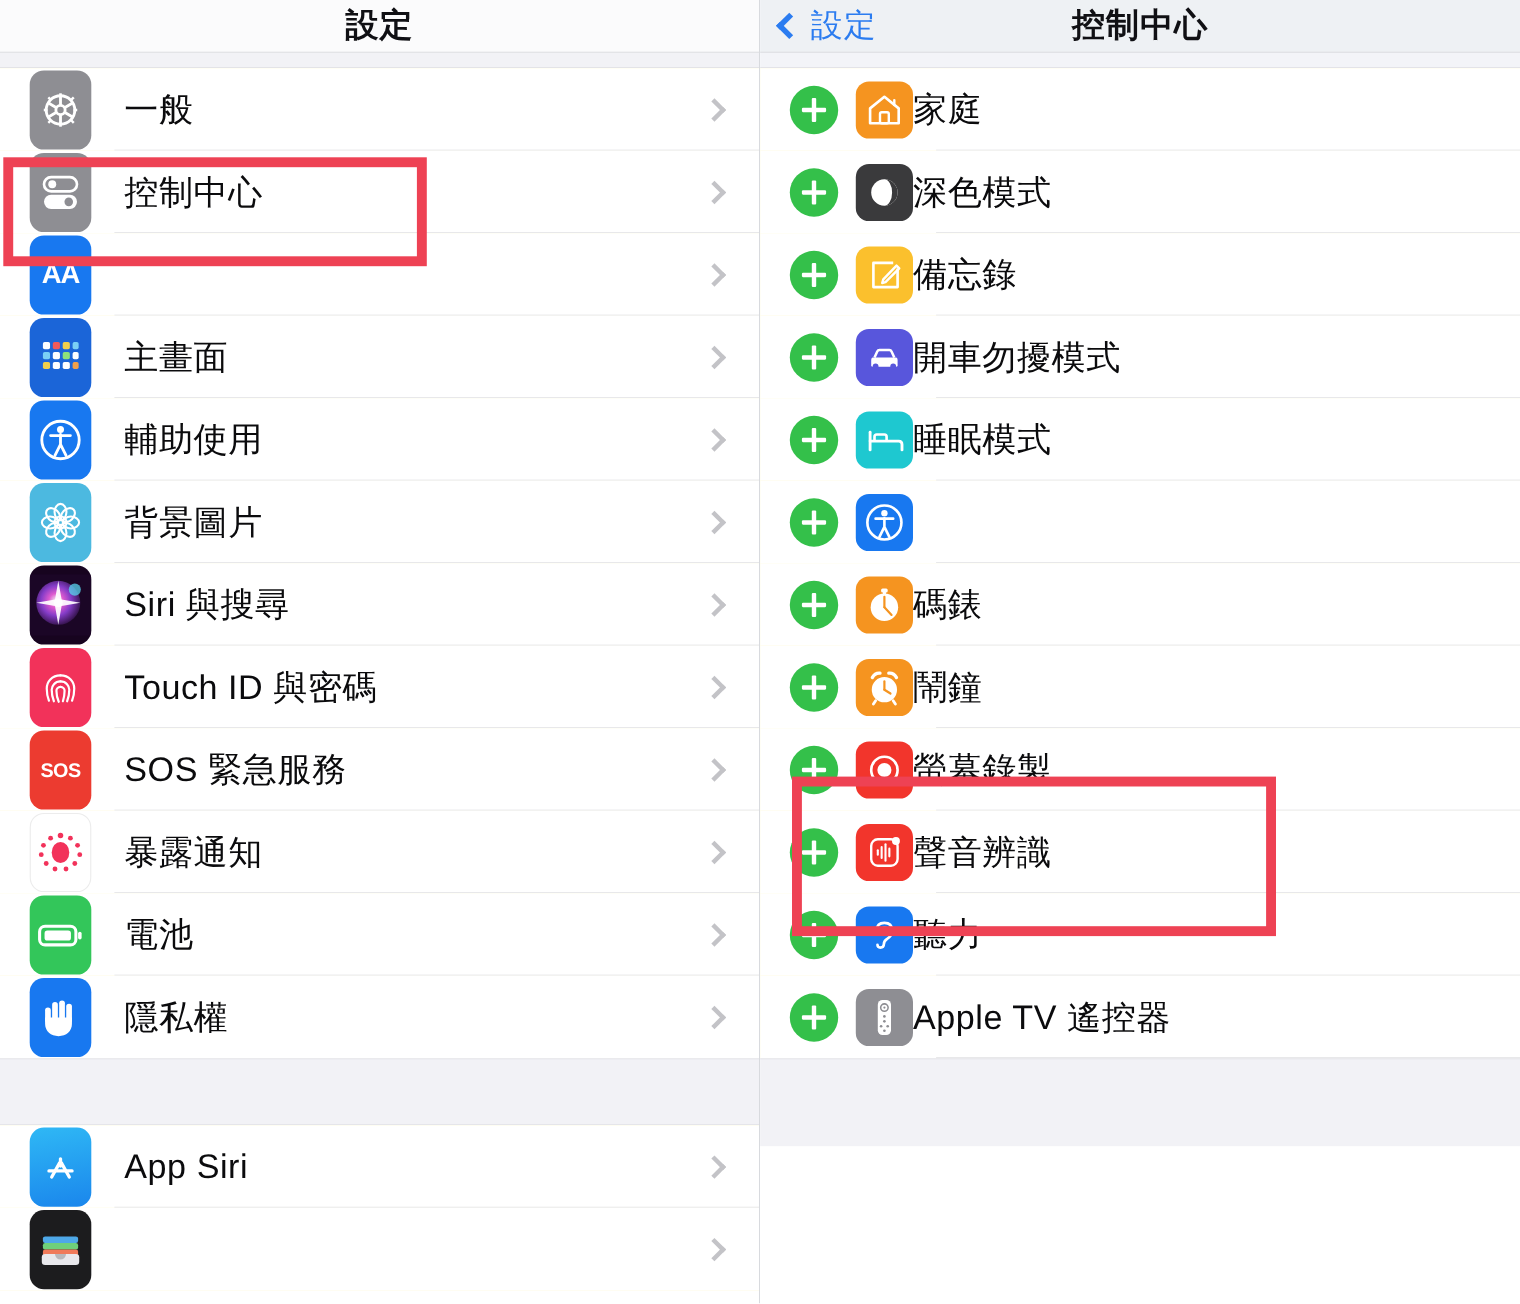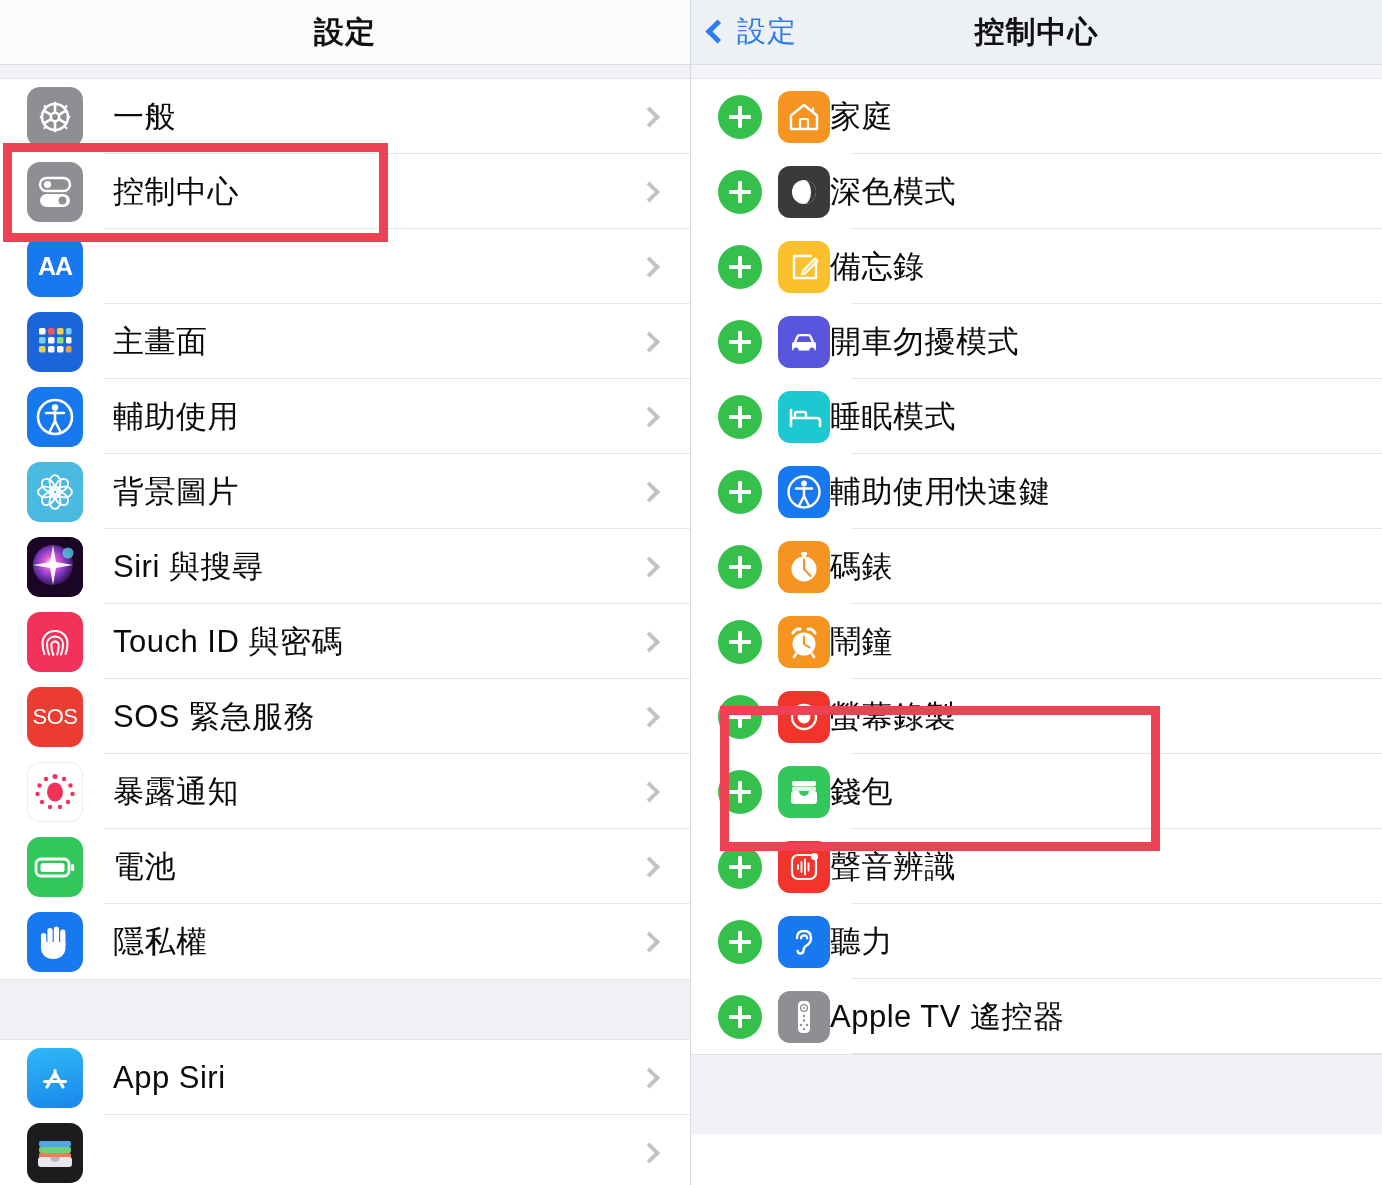--- a/index.html
+++ b/index.html
@@ -12,21 +12,21 @@
   }
   .screen { position:relative; width:1382px; height:1185px; display:flex; }
 
   
   .panel { position:relative; height:1185px; overflow:hidden; background:#ffffff; }
   .panel-left  { width:691px; border-right:1px solid #d8dade; }
   .panel-right { width:691px; }
 
   
   .navbar {
-    position:relative; height:65px; width:100%;
+    position:relative; height:48px; width:100%;
     display:flex; align-items:center; justify-content:center;
     border-bottom:1px solid #dcdee2;
   }
   .navbar-left  { background:#fbfbfc; }
   .navbar-right { background:#eef1f4; }
   .nav-title {
     font-size:30px; font-weight:700; color:#101014; letter-spacing:1px;
   }
   .nav-back {
     position:absolute; left:18px; top:50%; transform:translateY(-50%);
@@ -47,21 +47,21 @@
   .list { width:100%; background:#fef9c3; }
   .row {
     position:relative; display:flex; align-items:center;
     height:75px; padding-left:27px; background:#fff;
   }
   .row .sep {
     position:absolute; left:104px; right:0; bottom:0; height:1px; background:#e6e6e8;
   }
 
   .app-icon {
-    width:56px; height:60px; border-radius:13px; flex:0 0 56px;
+    width:56px; height:72px; border-radius:13px; flex:0 0 56px;
     display:flex; align-items:center; justify-content:center;
     overflow:hidden; position:relative;
   }
   .row-label {
     margin-left:30px; font-size:31px; color:#0b0b0d; letter-spacing:0.5px;
     white-space:nowrap;
   }
   .chevron {
     position:absolute; right:33px; top:50%;
     width:15px; height:15px;
@@ -265,21 +265,21 @@
             </g>
           </svg>
         </div>
         <div class="row-label">Touch ID 與密碼</div>
         <div class="chevron"></div>
         <div class="sep"></div>
       </div>
 
       <div class="row">
         <div class="app-icon" style="background:#ec3b30;">
-          <span style="color:#fff;font-size:22px;font-weight:400;letter-spacing:-0.5px;line-height:1;">SOS</span>
+          <span style="color:#fff;font-size:18px;font-weight:700;letter-spacing:-0.5px;line-height:1;">SOS</span>
         </div>
         <div class="row-label">SOS 緊急服務</div>
         <div class="chevron"></div>
         <div class="sep"></div>
       </div>
 
       <div class="row">
         <div class="app-icon" style="background:#ffffff;border:1px solid #ececec;">
           <svg width="48" height="48" viewBox="0 0 48 48">
             <ellipse cx="24" cy="24" rx="8" ry="9.6" fill="#f2325a"></ellipse>
@@ -453,21 +453,20 @@
 
       <div class="cc-row">
         <div class="plus-btn"></div>
         <div class="cc-icon" style="background:#1878f0;">
           <svg width="42" height="42" viewBox="0 0 42 42">
             <circle cx="21" cy="21" r="15.5" fill="none" stroke="#fff" stroke-width="2.4"></circle>
             <circle cx="21" cy="12.5" r="2.9" fill="#fff"></circle>
             <path d="M13 17.5 H29 M21 17 V26 M21 25 L16.5 34 M21 25 L25.5 34" stroke="#fff" stroke-width="2.4" fill="none" stroke-linecap="round"></path>
           </svg>
         </div>
-        <div class="cc-label">輔助使用快速鍵</div>
         <div class="sep"></div>
       </div>
 
       <div class="cc-row">
         <div class="plus-btn"></div>
         <div class="cc-icon" style="background:#f59420;">
           <svg width="38" height="38" viewBox="0 0 38 38">
             <circle cx="19" cy="21" r="12.5" fill="#ffffff"></circle>
             <path d="M19 21 L19 11.5" stroke="#f59420" stroke-width="2" stroke-linecap="round"></path>
             <path d="M19 21 L25.5 28" stroke="#f59420" stroke-width="2" stroke-linecap="round"></path>
@@ -501,33 +500,20 @@
         <div class="cc-icon" style="background:#f2352c;">
           <svg width="38" height="38" viewBox="0 0 38 38">
             <circle cx="19" cy="19" r="12" fill="none" stroke="#fff" stroke-width="2.4"></circle>
             <circle cx="19" cy="19" r="6.4" fill="#ffffff"></circle>
           </svg>
         </div>
         <div class="cc-label">螢幕錄製</div>
         <div class="sep"></div>
       </div>
 
-      <div class="cc-row">
-        <div class="plus-btn"></div>
-        <div class="cc-icon" style="background:#33c65a;">
-          <svg width="38" height="38" viewBox="0 0 38 38">
-            <rect x="7" y="8" width="24" height="5" rx="1.8" fill="#ffffff"></rect>
-            <rect x="7" y="13.5" width="24" height="5" rx="1.8" fill="#ffffff" opacity="0.85"></rect>
-            <rect x="6" y="18" width="26" height="13" rx="3.2" fill="#ffffff"></rect>
-            <path d="M14 18 h10 a5 5 0 0 1 -10 0 Z" fill="#33c65a"></path>
-          </svg>
-        </div>
-        <div class="cc-label">錢包</div>
-        <div class="sep"></div>
-      </div>
 
       <div class="cc-row">
         <div class="plus-btn"></div>
         <div class="cc-icon" style="background:#f2352c;">
           <svg width="38" height="38" viewBox="0 0 38 38">
             <rect x="7" y="7" width="24" height="24" rx="6" fill="none" stroke="#fff" stroke-width="2.2"></rect>
             <g stroke="#ffffff" stroke-width="1.9" stroke-linecap="round">
               <path d="M13 17 v4"></path>
                 <path d="M16.5 14 v10"></path>
               <path d="M20 11.5 v15"></path>

